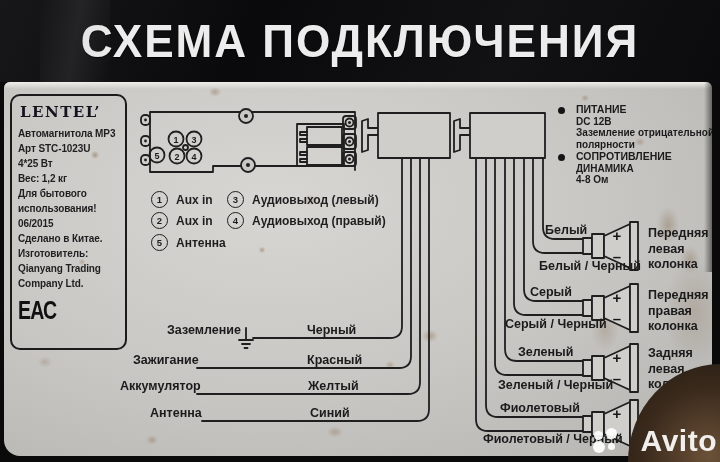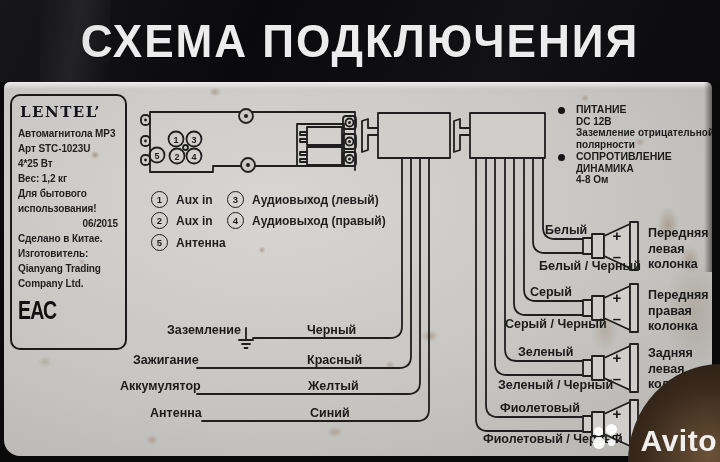--- a/index.html
+++ b/index.html
@@ -35,21 +35,21 @@
     radial-gradient(9px 7px at 148px 358px,rgba(122,84,46,.30),rgba(122,84,46,0) 70%),
     radial-gradient(12px 8px at 331px 350px,rgba(122,84,46,.28),rgba(122,84,46,0) 70%),
     radial-gradient(20px 30px at 601px 248px,rgba(120,85,48,.20),rgba(120,85,48,0) 70%),
     radial-gradient(40px 70px at 690px 230px,rgba(110,75,40,.18),rgba(110,75,40,0) 75%);}
   
   .info-panel{position:absolute;left:6px;top:12px;width:117px;height:256px;box-sizing:border-box;
     border:2.5px solid #1b1b1b;border-radius:10px;padding:5px 4px 4px 6px;}
   .brand{font-size:15px;font-weight:bold;letter-spacing:1.5px;color:#14141f;margin:2px 0 5px 2px;
     font-family:"DejaVu Serif", serif;}
   .info-line{font-size:10px;font-weight:bold;line-height:15px;color:#1f1f1f;letter-spacing:-.1px;white-space:nowrap;}
-  .info-line.right{text-align:right;padding-right:3px;}
+  .info-line.right{padding-right:3px;}
   .eac{margin-top:5px;font-size:25px;font-weight:bold;color:#111;letter-spacing:-1px;
     transform:scaleX(.78);transform-origin:left center;}
   
   .art{position:absolute;left:0;top:0;width:708px;height:374px;}
   .art path,.art rect,.art circle,.art polygon{vector-effect:non-scaling-stroke;}
   
   .legend-item{position:absolute;display:flex;align-items:center;gap:8px;}
   .pin-badge{width:15px;height:15px;border:1.7px solid #1e1e1e;border-radius:50%;
     font-size:9.5px;font-weight:bold;color:#1e1e1e;display:flex;align-items:center;justify-content:center;flex:0 0 auto;}
   .legend-text{font-size:12px;font-weight:bold;color:#1e1e1e;white-space:nowrap;}
@@ -60,21 +60,21 @@
   .note-line{font-size:10px;font-weight:bold;color:#1c1c1c;line-height:11.5px;white-space:nowrap;}
   
   .wl{position:absolute;font-size:12.5px;font-weight:bold;color:#1b1b1b;white-space:nowrap;}
   .spk-name{position:absolute;font-size:12.5px;font-weight:bold;color:#1b1b1b;line-height:15.5px;}
   
   .right-edge-shadow{position:absolute;right:0;top:82px;width:16px;height:190px;
     background:linear-gradient(90deg,rgba(10,10,10,0),#0a0a0a);}
   .corner-blob{position:absolute;right:0;bottom:0;width:92px;height:98px;
     background:radial-gradient(circle at 88% 92%,#6b5138 0%,#3a2a1c 55%,#221810 100%);
     border-radius:100% 0 0 0;}
-  .watermark{position:absolute;right:3px;bottom:4px;display:flex;align-items:flex-start;gap:22px;
+  .watermark{position:absolute;right:3px;bottom:4px;display:flex;align-items:center;gap:22px;
     color:rgba(255,255,255,.92);}
   .wm-text{font-size:30px;font-weight:bold;letter-spacing:.5px;}
   .wm-logo{position:relative;width:26px;height:26px;}
   .wm-logo i{position:absolute;border-radius:50%;background:rgba(255,255,255,.92);}
   .wm-logo i:nth-child(1){width:9px;height:9px;left:1px;top:3px;}
   .wm-logo i:nth-child(2){width:11px;height:11px;left:13px;top:0;}
   .wm-logo i:nth-child(3){width:12px;height:12px;left:0;top:13px;}
   .wm-logo i:nth-child(4){width:7px;height:7px;left:15px;top:15px;}
 </style>
 </head>

